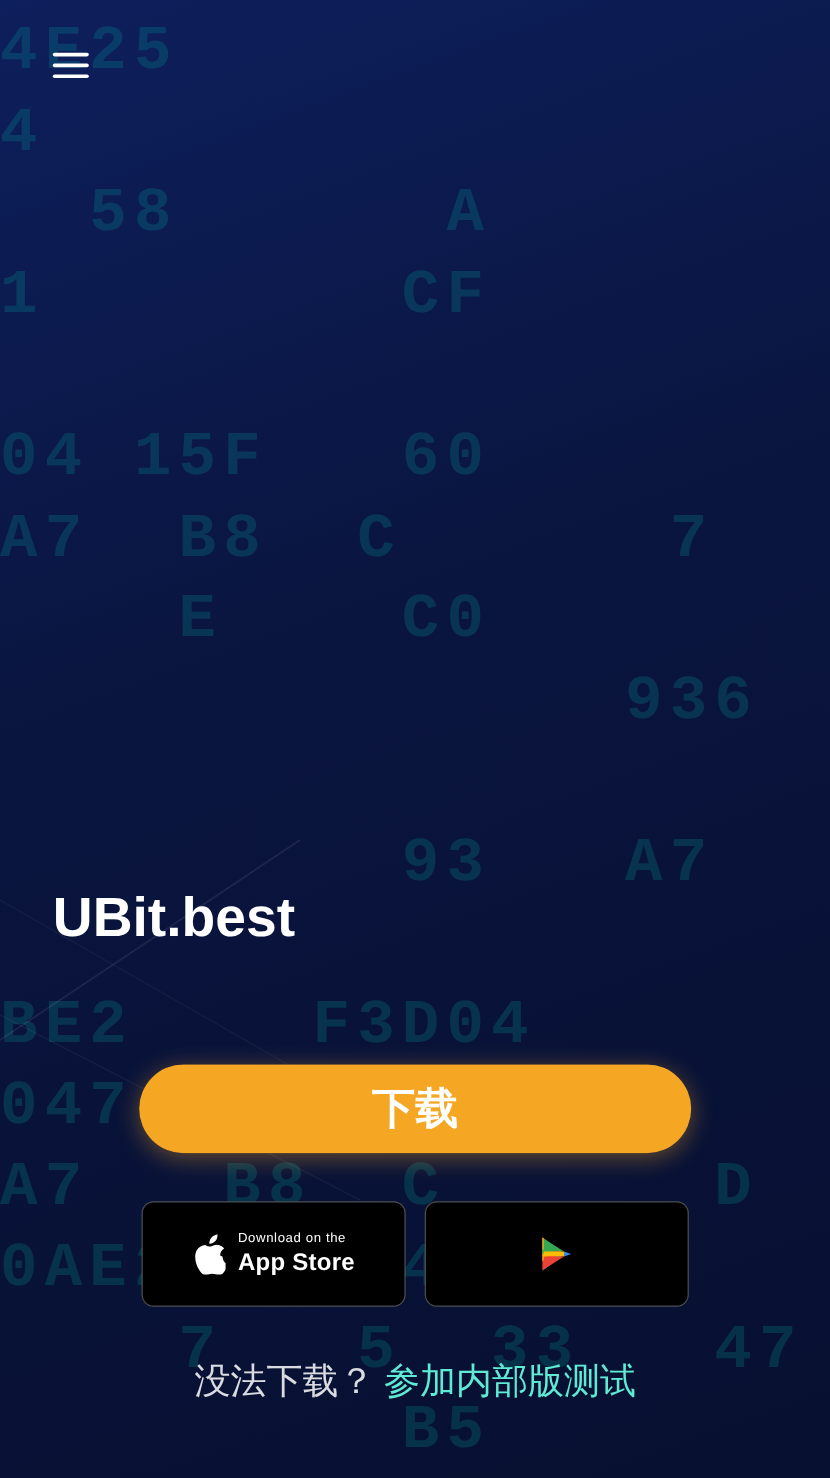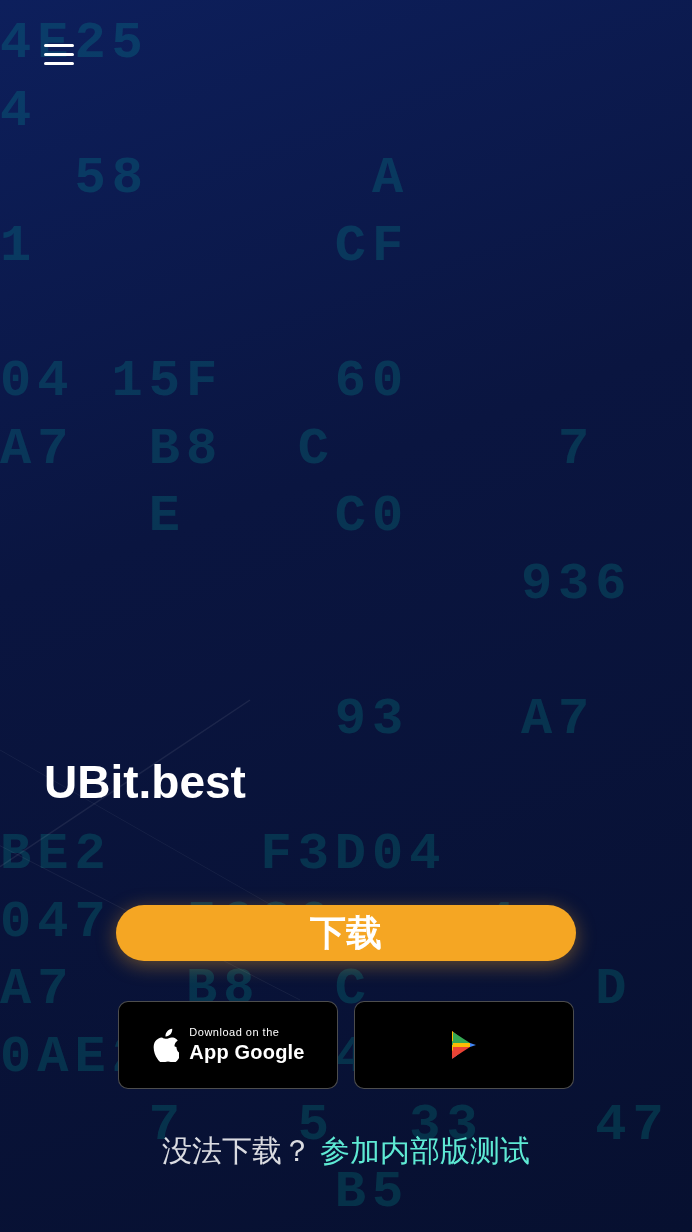--- a/index.html
+++ b/index.html
@@ -97,21 +97,21 @@
 
     .hero-title .brand {
       font-size: 46px;
       font-weight: 800;
       color: #ffffff;
     }
 
     
     .download-btn {
       width: 460px;
-      height: 56px;
+      height: 74px;
       background: linear-gradient(90deg, #f5a623 0%, #f5a623 100%);
       background-color: #f5a623;
       border: none;
       border-radius: 37px;
       font-size: 36px;
       font-weight: 600;
       color: #ffffff;
       cursor: pointer;
       display: flex;
       align-items: center;
@@ -251,21 +251,21 @@
   <div class="store-badges">
 
     <div class="store-badge">
       <div class="badge-icon">
         <svg class="apple-svg" viewBox="0 0 28 34" fill="white" xmlns="http://www.w3.org/2000/svg">
           <path d="M23.5 18.2c0-3.8 3.1-5.7 3.3-5.8-1.8-2.6-4.6-3-5.6-3-2.4-.2-4.6 1.4-5.8 1.4-1.2 0-3-.1-4.3-1.3-2.7.1-5.5 1.6-7 4.1-3 5.1-.8 12.7 2.1 16.9 1.4 2.1 3.1 4.4 5.3 4.3 2.1-.1 2.9-1.4 5.5-1.4 2.6 0 3.3 1.4 5.5 1.3 2.3 0 3.8-2.1 5.2-4.2 1.6-2.4 2.3-4.7 2.3-4.8-.1 0-4.5-1.7-4.5-6.5zM19.5 6.2c1.2-1.4 1.9-3.4 1.7-5.4-1.7.1-3.7 1.1-4.9 2.5-1.1 1.2-2 3.2-1.8 5.1 1.9.1 3.8-.9 5-2.2z"></path>
         </svg>
       </div>
       <div class="badge-text">
         <span class="small">Download on the</span>
-        <span class="big">App Google</span>
+        <span class="big">App Store</span>
       </div>
     </div>
 
     <div class="store-badge">
       <div class="badge-icon">
         <svg class="gplay-icon" viewBox="0 0 32 32" xmlns="http://www.w3.org/2000/svg">
           <path d="M4 2l18 14L4 30V2z" fill="#EA4335"></path>
           <path d="M4 2l10 10-10 10V2z" fill="#FBBC04"></path>
           <path d="M4 12l10 2-10 2V12z" fill="#34A853"></path>
           <path d="M22 16L4 30l14-14z" fill="#4285F4"></path>

